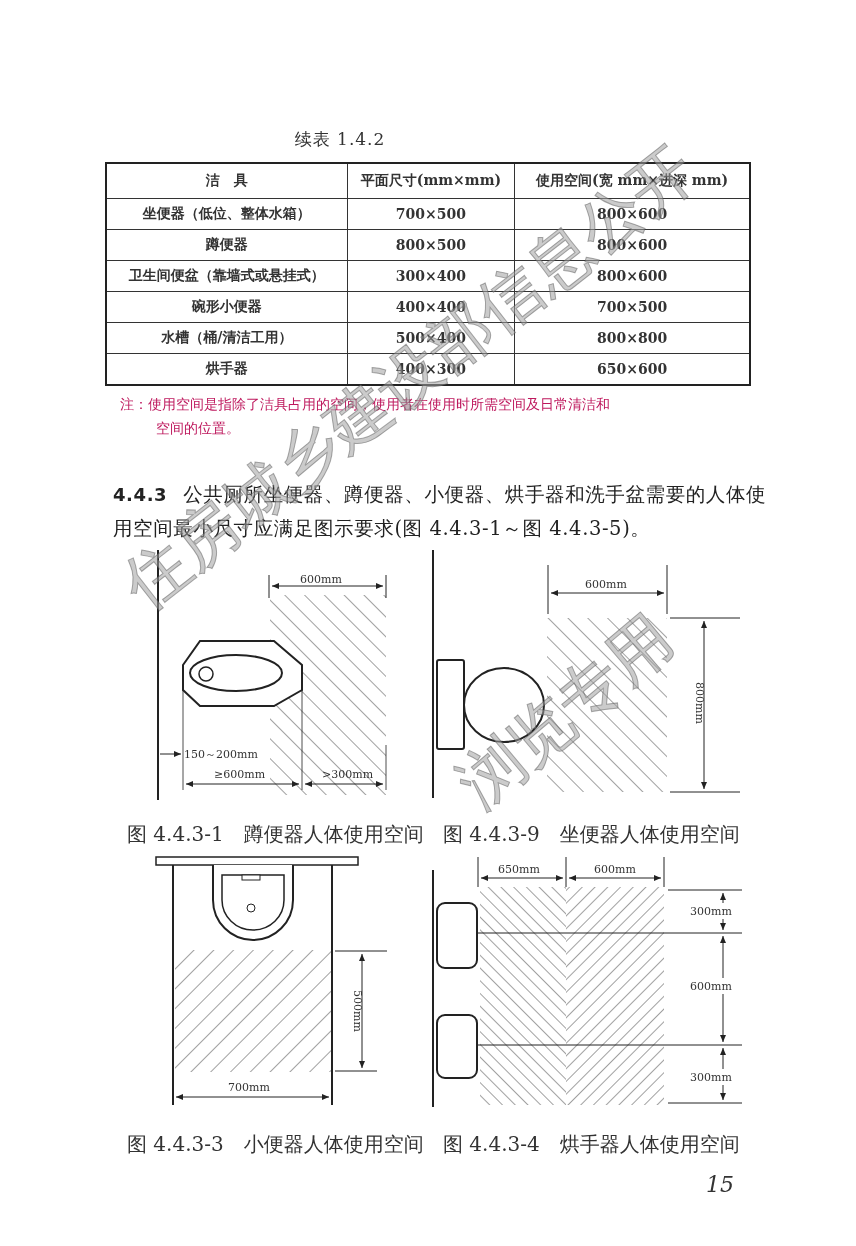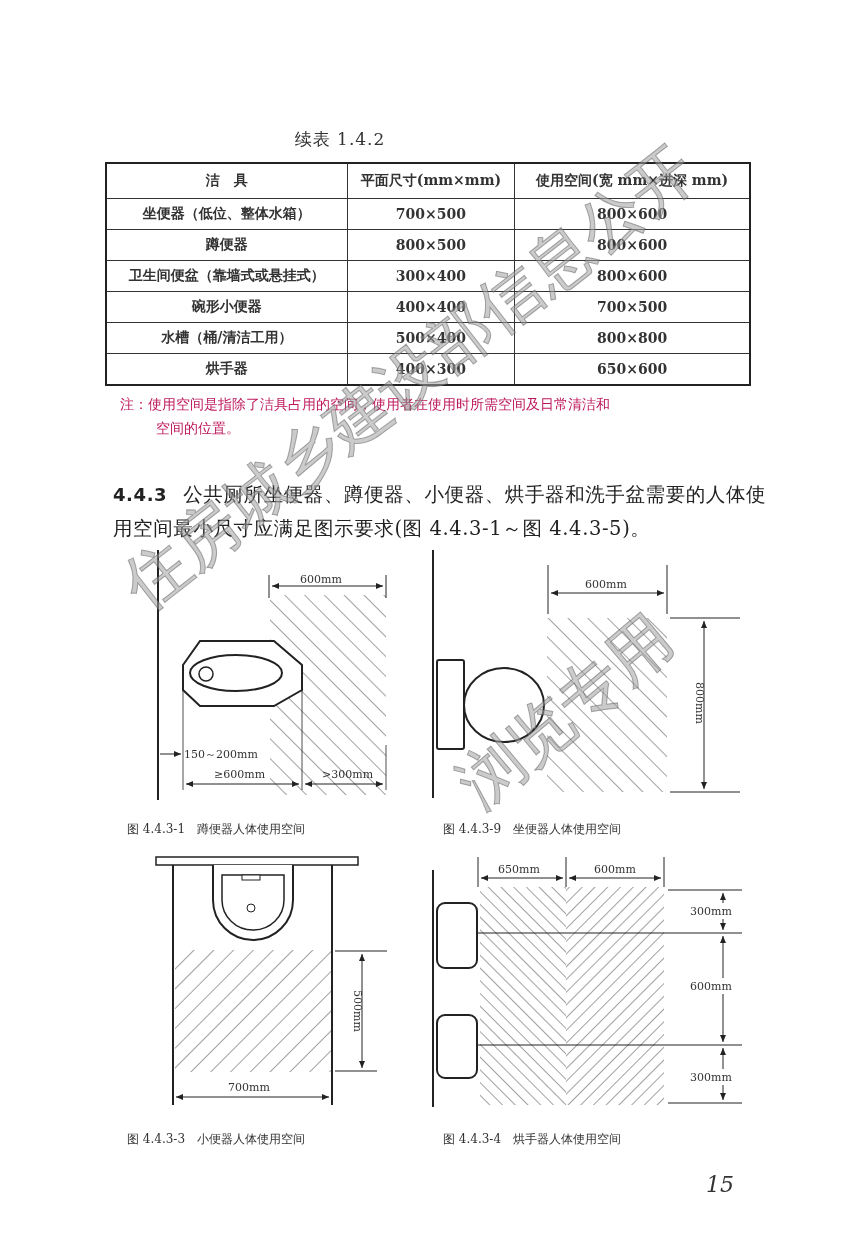--- a/index.html
+++ b/index.html
@@ -8,21 +8,21 @@
   .abs { position: absolute; }
   .table-title { left: 0; width: 680px; top: 128px; text-align: center; font-size: 17px; letter-spacing: 1px; color: #333; }
   table.spec { position: absolute; left: 105px; top: 162px; width: 646px; border-collapse: collapse; border: 2px solid #222; font-size: 14px; color: #333; }
   table.spec td, table.spec th { border: 1.5px solid #333; height: 30px; padding: 0; text-align: center; font-weight: bold; white-space: nowrap; }
   table.spec th { height: 34px; font-size: 14px; }
   table.spec col.c1 { width: 242px; } table.spec col.c2 { width: 168px; } table.spec col.c3 { width: 236px; }
   .note { left: 120px; top: 392px; width: 640px; font-size: 14px; line-height: 24px; color: #be185d; }
   .note .indent { padding-left: 36px; display: block; }
   .clause { left: 105px; top: 478px; width: 660px; font-size: 19.5px; line-height: 34px; color: #222; letter-spacing: 0.6px; margin-left: 8px; }
   .clause b { font-family: "DejaVu Sans", sans-serif; font-size: 18px; margin-right: 16px; }
-  .caption { font-size: 12px; color: #333; white-space: nowrap; }
+  .caption { font-size: 20px; color: #333; white-space: nowrap; }
   .page-num { left: 706px; top: 1172px; font-size: 22px; font-style: italic; color: #333; }
   svg.fig { position: absolute; }
   svg text { font-family: "DejaVu Serif", "Liberation Serif", serif; fill: #333; }
   .wm { position: absolute; color: rgba(160,160,160,0.55); font-family: "DejaVu Sans", sans-serif; font-size: 64px; white-space: nowrap; pointer-events: none; -webkit-text-stroke: 1px rgba(90,90,90,0.5); }
 </style>
 </head>
 <body>
 
 <div class="abs table-title">续表 1.4.2</div>
 

